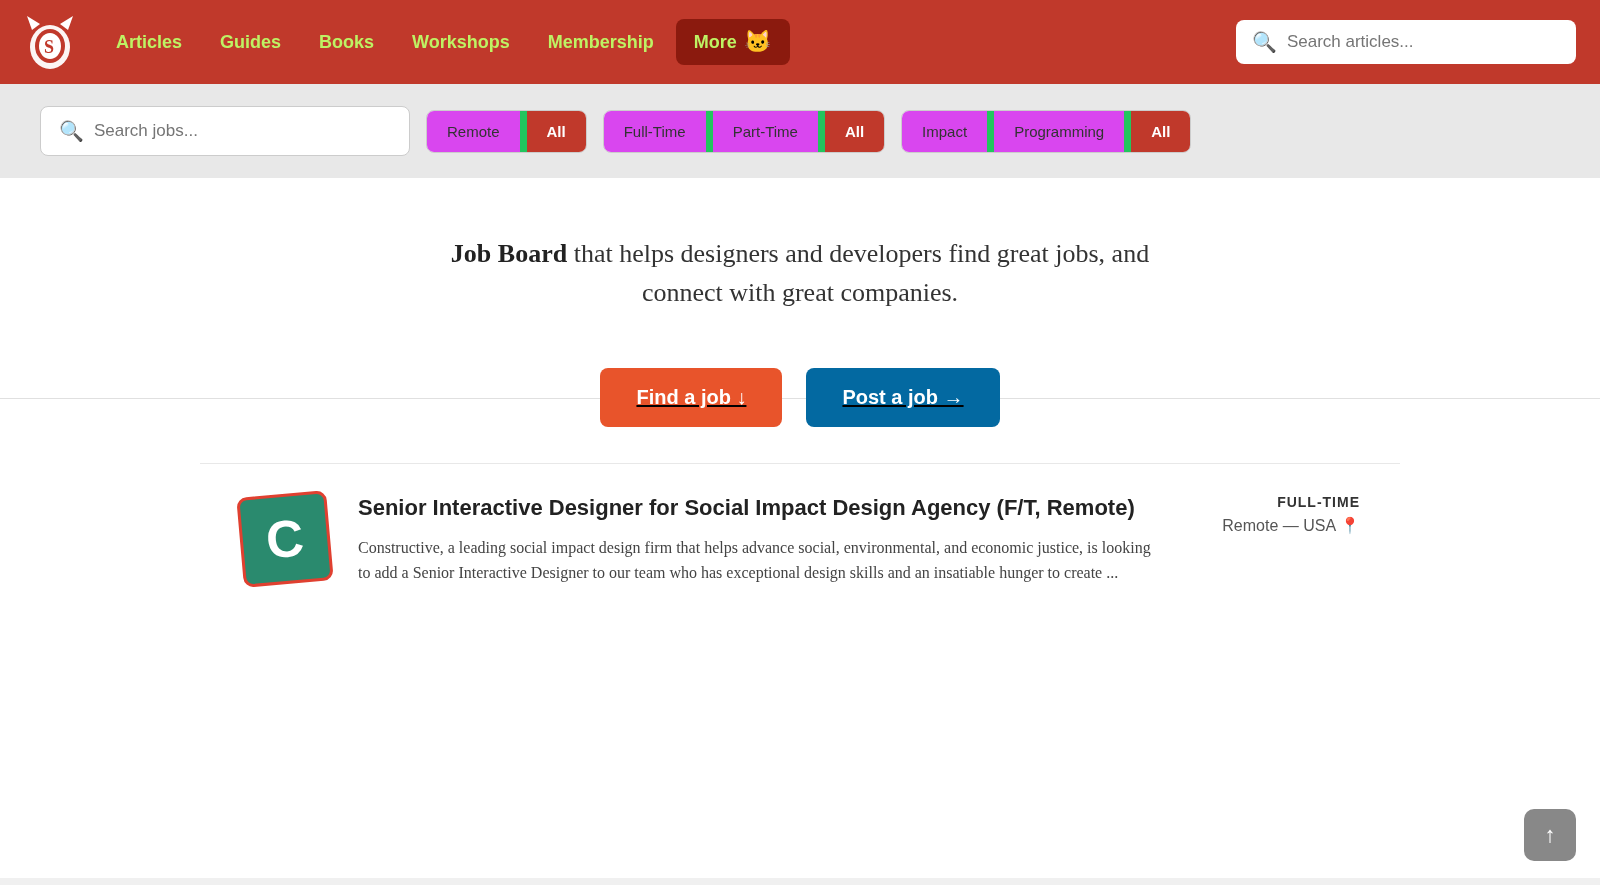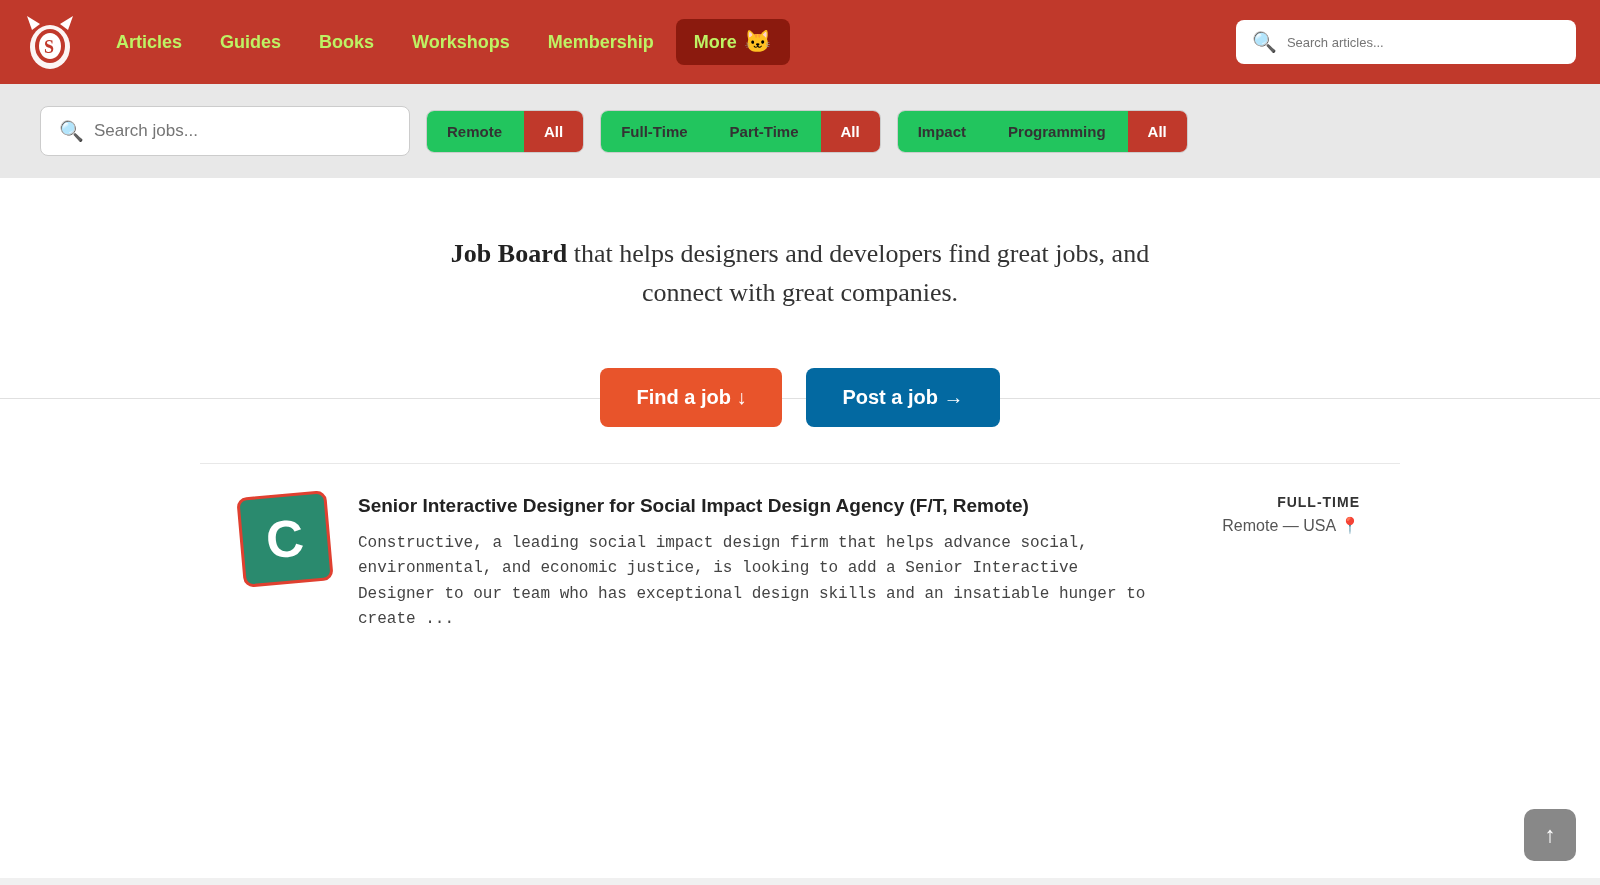--- a/index.html
+++ b/index.html
@@ -56,21 +56,21 @@
       align-items: center;
       background: #fff;
       border-radius: 8px;
       padding: 10px 16px;
       width: 340px;
       gap: 10px;
     }
     .navbar-search input {
       border: none;
       outline: none;
-      font-size: 13px;
+      font-size: 17px;
       color: #c2410c;
       width: 100%;
       font-family: 'Helvetica Neue', Arial, sans-serif;
     }
     .search-icon-nav {
       color: #e8542b;
       font-size: 20px;
       flex-shrink: 0;
     }
 
@@ -108,26 +108,26 @@
       align-items: center;
       border: 1px solid #ccc;
       border-radius: 8px;
       overflow: hidden;
       background: #fff;
     }
     .filter-btn {
       padding: 12px 20px;
       font-size: 15px;
       font-family: 'Helvetica Neue', Arial, sans-serif;
-      font-weight: 700;
-      cursor: pointer;
-      background: #22c55e;
+      font-weight: 400;
+      cursor: pointer;
+      background: #d946ef;
       border: none;
       color: #333;
-      border-right: 2px solid #22c55e;
+      border-right: 7px solid #22c55e;
     }
     .filter-btn:last-child { border-right: none; }
     .filter-btn.active {
       background: #c0392b;
       color: #fff;
       font-weight: 700;
     }
 
     
     .main-content {
@@ -153,20 +153,21 @@
       color: #222;
     }
 
     .cta-buttons {
       display: flex;
       justify-content: center;
       align-items: flex-end;
       gap: 24px;
       margin: 36px auto;
       position: relative;
+      text-decoration: underline;
     }
     .cta-buttons::before {
       content: '';
       position: absolute;
       left: 0; right: 0;
       top: 50%;
       height: 1px;
       background: #e0e0e0;
       z-index: 0;
     }
@@ -222,32 +223,32 @@
       transform: rotate(-5deg);
       font-size: 52px;
       font-weight: 900;
       color: #fff;
       font-family: 'Helvetica Neue', Arial, sans-serif;
     }
     .job-details {
       flex: 1;
     }
     .job-title {
-      font-size: 19px;
+      font-size: 22px;
       font-weight: 900;
       color: #222;
       font-family: 'Helvetica Neue', Arial, sans-serif;
       line-height: 1.3;
       margin-bottom: 12px;
     }
     .job-description {
       font-size: 16px;
       color: #444;
       line-height: 1.6;
-      font-family: Liberation Mono, monospace;
+      font-family: Liberation Serif, serif;
     }
     .job-meta {
       text-align: right;
       flex-shrink: 0;
       min-width: 180px;
     }
     .job-type {
       font-size: 14px;
       font-weight: 900;
       color: #333;

